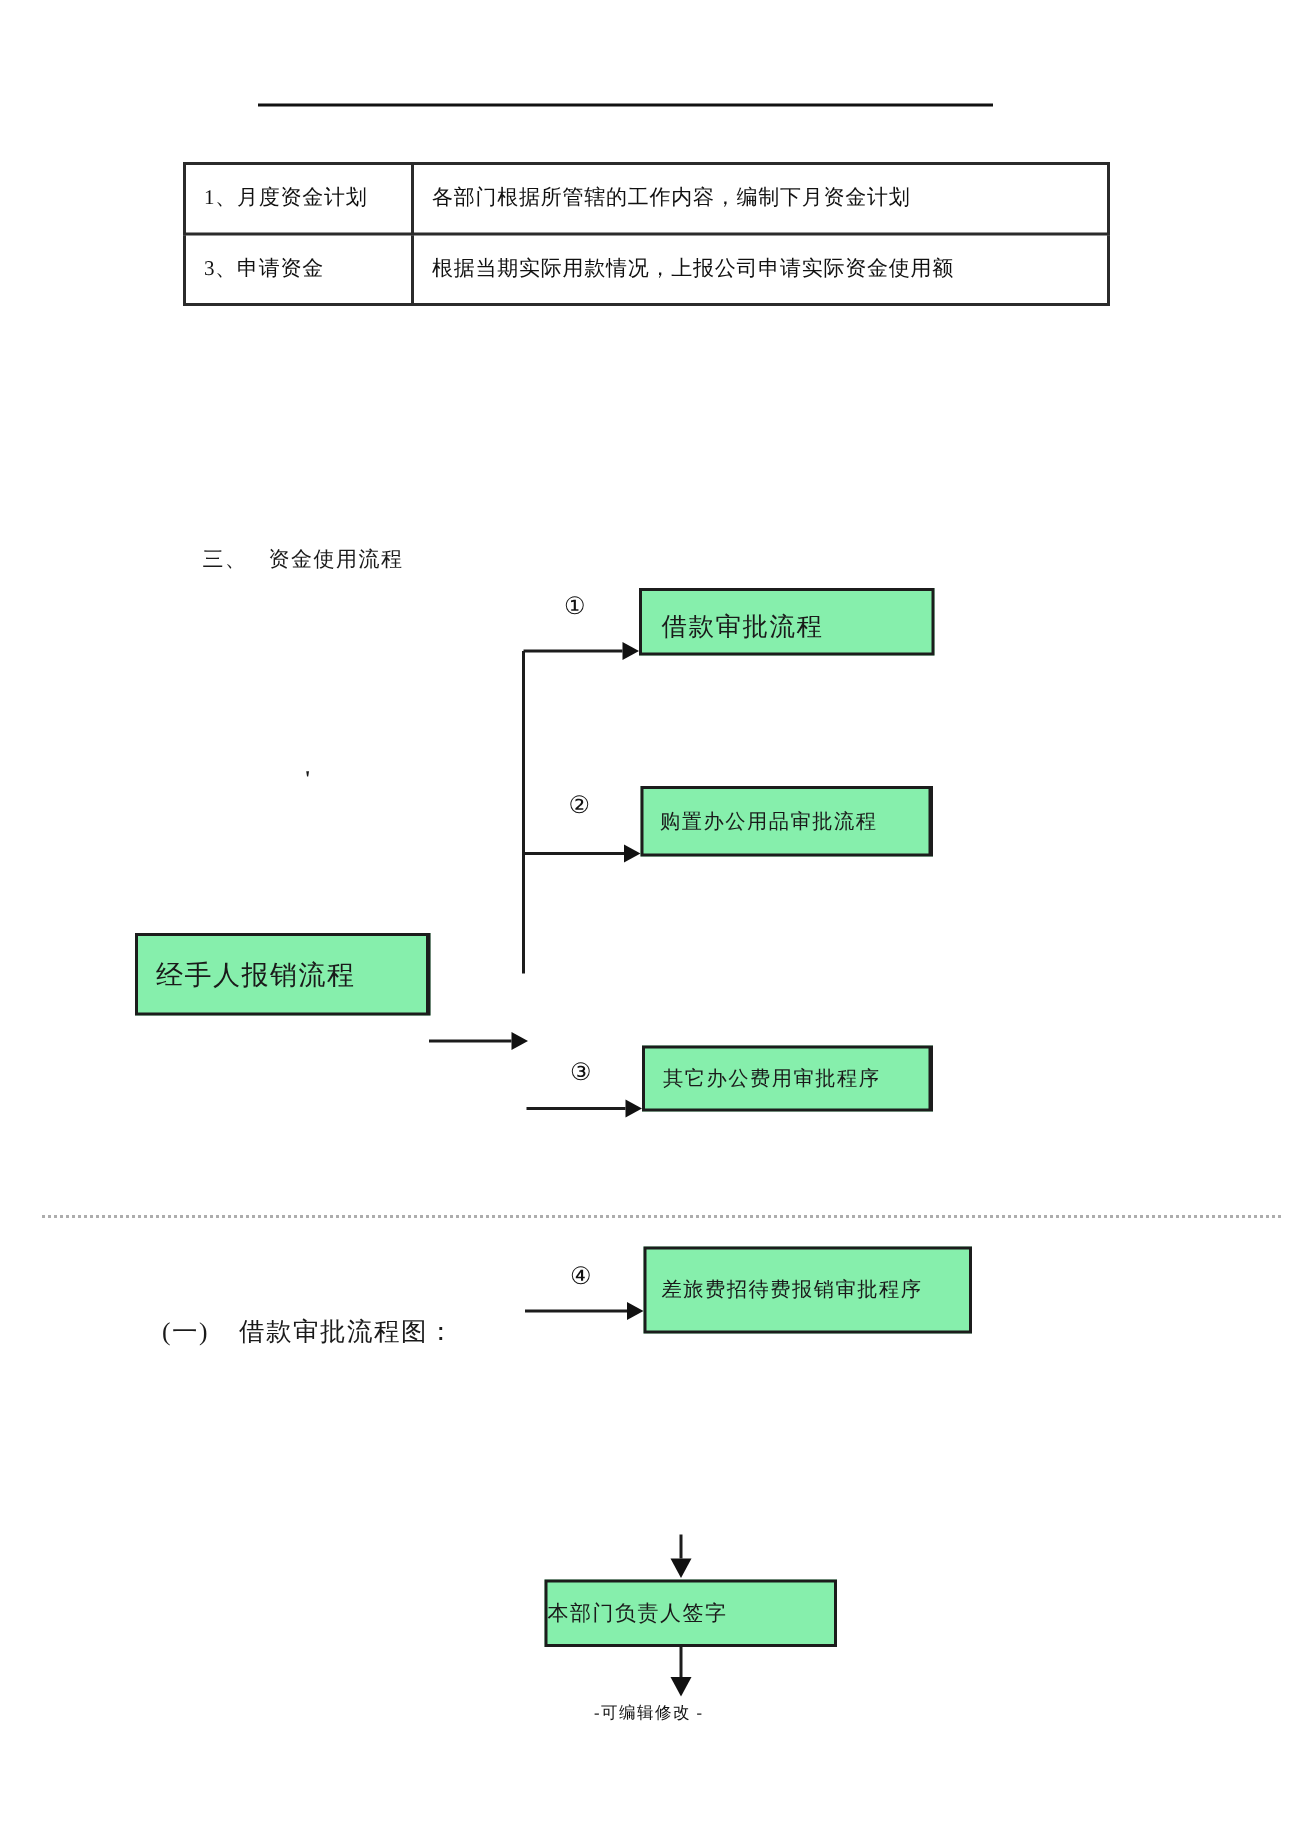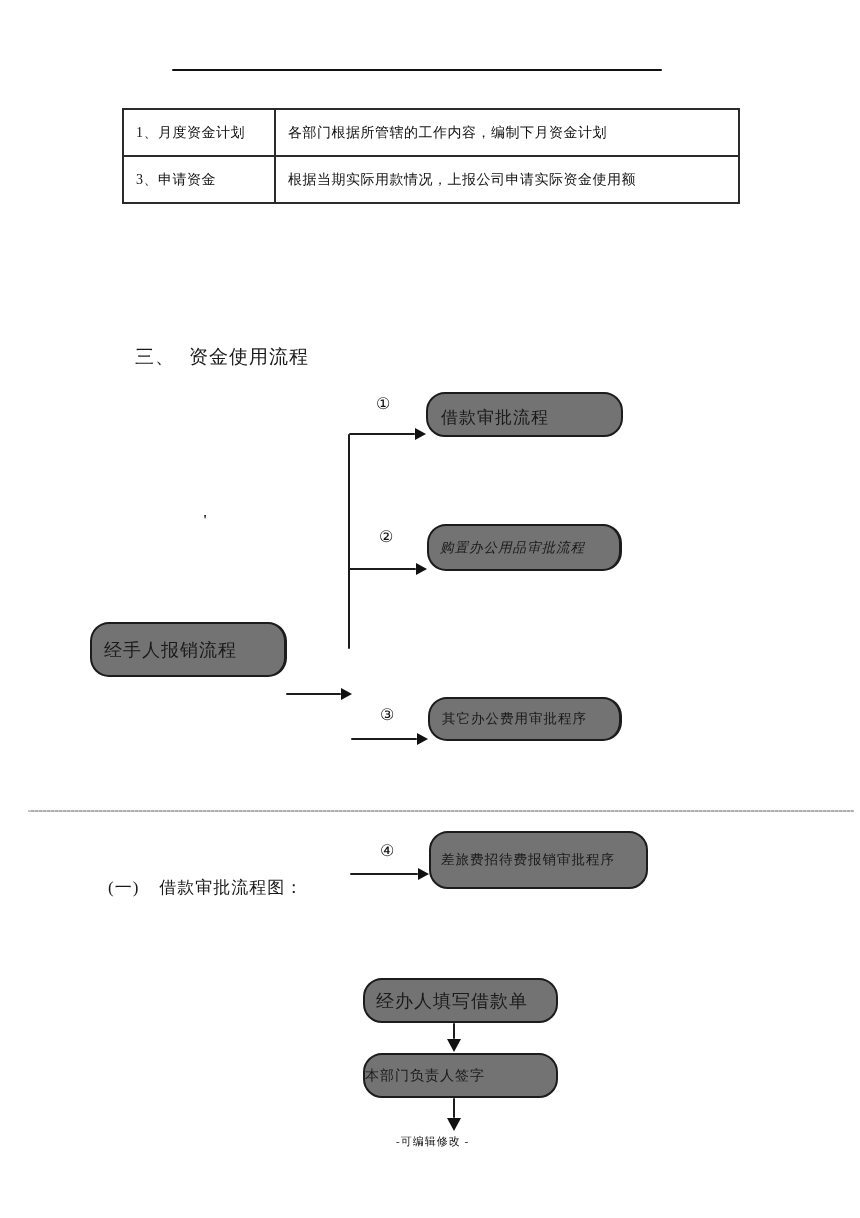--- a/index.html
+++ b/index.html
@@ -1,15 +1,15 @@
 <!DOCTYPE html>
 <html><head>
 <meta charset="utf-8">
 <style>
-  * { margin:0; padding:0; box-sizing:border-box;border-radius:19px; }
+  * { margin:0; padding:0; box-sizing:border-box; }
   html,body { background:#ffffff; }
   .page {
     position:relative;
     width:860px;
     height:1218px;
     background:#ffffff;
     font-family:"Liberation Serif","DejaVu Serif",serif;
     color:#1a1a1a;
     overflow:hidden;
   }
@@ -29,38 +29,38 @@
     line-height:44px;
     letter-spacing:0.5px;
   }
   .doc-table col.c1 { width:152px; }
   .doc-table col.c2 { width:464px; }
   .doc-table tr.r1 { height:47px; }
   .doc-table tr.r2 { height:88px; }
   .doc-table tr.r3 { height:47px; }
 
   
-  .h1 { position:absolute; left:135px; top:344px; font-size:19px; letter-spacing:1px; white-space:nowrap; }
+  .h1 { position:absolute; left:135px; top:364px; font-size:14px; letter-spacing:1px; white-space:nowrap; }
   .h1 .num { margin-right:14px; }
   .h2 { position:absolute; left:108px; top:876px; font-size:17px; letter-spacing:1px; white-space:nowrap; }
   .h2 .num { margin-right:20px; }
 
   .stray { position:absolute; left:203px; top:512px; font-size:15px; font-weight:bold; }
 
   
   .fbox {
     position:absolute;
     border:2px solid #1c1c1c;
-    background:#737373;
+    background:#86efac;
     display:flex; align-items:center;
     letter-spacing:1px;
     white-space:nowrap;
   }
   .box1   { left:426px; top:392px; width:197px; height:45px; font-size:17px; padding:6px 0 0 13px; }
-  .box2   { left:427px; top:524px; width:195px; height:47px; font-size:13.5px; padding-left:11px; border-right-width:3px;font-style:italic; }
+  .box2   { left:427px; top:524px; width:195px; height:47px; font-size:13.5px; padding-left:11px; border-right-width:3px; }
   .boxL   { left:90px;  top:622px; width:197px; height:55px; font-size:18px; padding-left:12px; border-right-width:3px; }
   .box3   { left:428px; top:697px; width:194px; height:44px; font-size:13.5px; padding-left:12px; border-right-width:3px; }
   .box4   { left:429px; top:831px; width:219px; height:58px; font-size:13.5px; padding-left:10px; }
   .stepA  { left:363px; top:978px;  width:195px; height:45px; font-size:18px; padding-left:11px; }
   .stepB  { left:363px; top:1053px; width:195px; height:45px; font-size:14px; }
 
   
   .cnum { position:absolute; font-size:16px; color:#111; }
   .n1 { left:376px; top:394px; }
   .n2 { left:379px; top:527px; }
@@ -147,20 +147,19 @@
   <div class="arr-r aL"></div>
   <div class="arr-r a3"></div>
   <div class="arr-r a4"></div>
 
   <div class="dotted"></div>
 
   <div class="h2">
     <span class="num">(一)</span><span>借款审批流程图：</span>
   </div>
 
-  <div class="fbox stepA">经办人填写借款单</div>
   <div class="arr-d d1"></div>
   <div class="fbox stepB">本部门负责人签字</div>
   <div class="arr-d d2"></div>
 
   <div class="footer">-可编辑修改 -</div>
 
 </div>
 
 </body></html>

